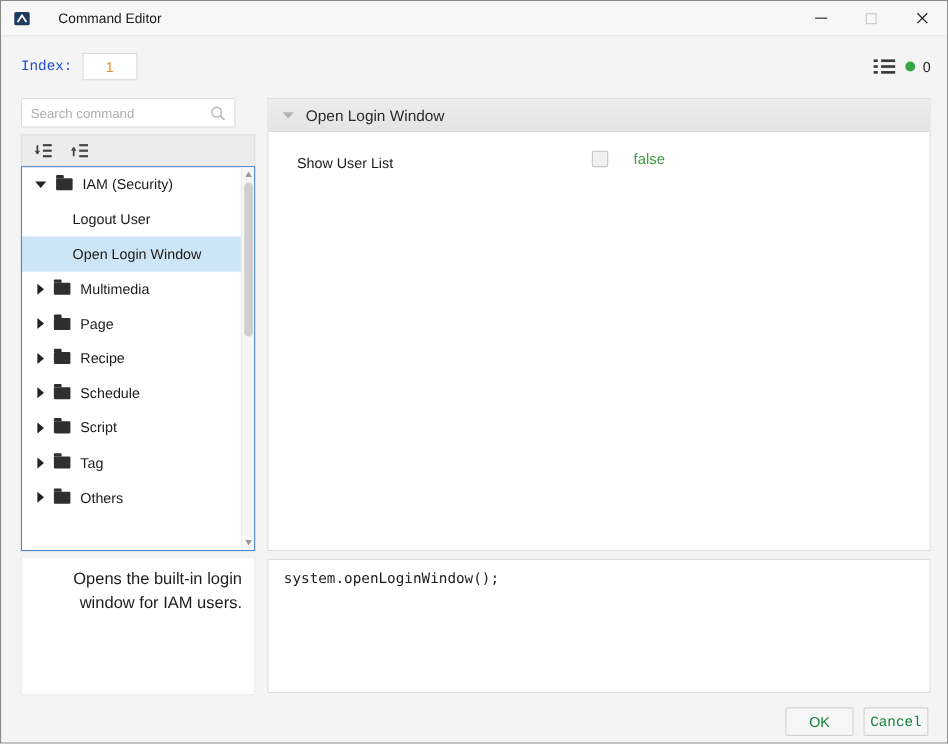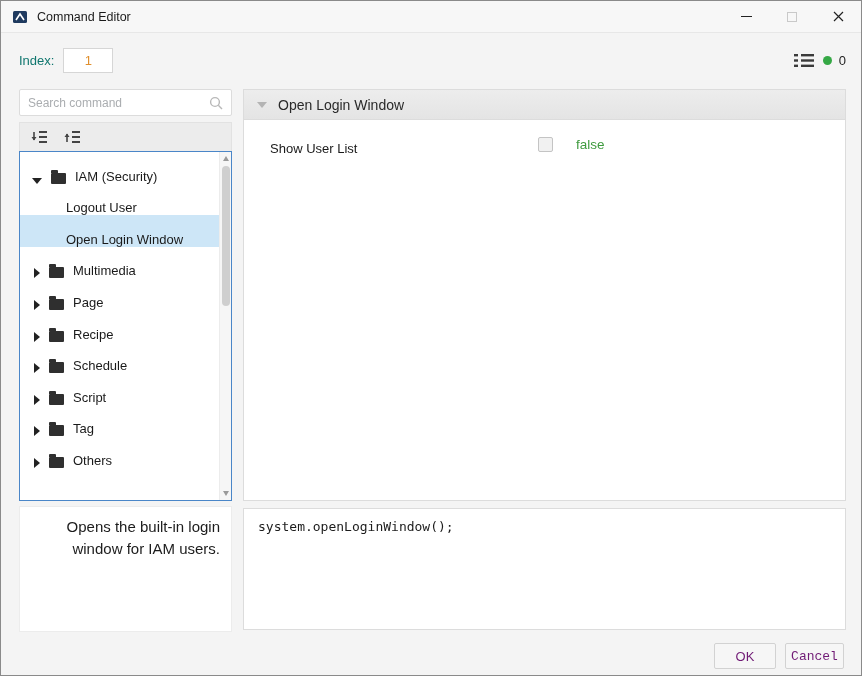--- a/index.html
+++ b/index.html
@@ -9,41 +9,41 @@
     background:#f4f4f4; border:1px solid #8a8a8a; overflow:hidden;
   }
 
   
   .titlebar {
     position:absolute; top:0; left:0; right:0; height:32px;
     background:#f7f7f7; border-bottom:1px solid #e7e7e7;
     display:flex; align-items:center;
   }
   .app-icon { width:16px; height:16px; margin-left:11px; flex:0 0 auto; }
-  .titlebar-title { margin-left:9px; font-size:12.5px; color:#1a1a1a; }
+  .titlebar-title { margin-left:25px; font-size:12.5px; color:#1a1a1a; }
   .win-controls { position:absolute; right:0; top:0; height:31px; display:flex; }
   .win-btn { width:46px; height:31px; display:flex; align-items:center; justify-content:center; background:transparent; border:none; cursor:default; }
   .min-glyph { width:11px; height:1.5px; background:#222; display:block; }
   .max-glyph { width:10px; height:10px; border:1.4px solid #c9c9c9; display:block; }
 
   
   .index-row { position:absolute; top:45px; left:18px; width:827px; height:28px; display:flex; align-items:center; }
-  .index-label { font-size:13px; color:#0f766e; }
+  .index-label { font-size:13px; color:#1d4ed8;font-family:Liberation Mono, monospace; }
   .index-input {
     width:50px; height:25px; margin-left:9px; border:1px solid #d6d6d6;
     background:#fff; text-align:center; font-size:13px; color:#e08f2d; outline:none;
     font-family:"Liberation Sans",sans-serif;
   }
   .index-right { margin-left:auto; display:flex; align-items:center; gap:7px; }
   .status-dot { width:9px; height:9px; border-radius:50%; background:#35a845; display:inline-block; }
   .event-count { font-size:13px; color:#222; }
 
   
   .search-box {
-    position:absolute; top:88px; left:18px; width:213px; height:27px;
+    position:absolute; top:88px; left:18px; width:195px; height:27px;
     background:#fff; border:1px solid #dcdcdc; border-radius:2px;
     display:flex; align-items:center;
   }
   .search-input {
     flex:1; border:none; outline:none; background:transparent;
     padding:0 8px; font-size:12px; color:#444; font-family:"Liberation Sans",sans-serif;
   }
   .search-input::placeholder { color:#aaadb0; }
   .search-icon { margin-right:8px; flex:0 0 auto; }
 
@@ -51,21 +51,21 @@
     position:absolute; top:121px; left:18px; width:213px; height:29px;
     background:#ececec; border:1px solid #e2e2e2; border-bottom:none;
     display:flex; align-items:center; gap:12px; padding:0 9px;
   }
   .tool-btn { background:transparent; border:none; padding:2px; display:flex; align-items:center; cursor:default; }
 
   .tree {
     position:absolute; top:150px; left:18px; width:213px; height:350px;
     background:#fff; border:1px solid #4a86c8; overflow:hidden;
   }
-  .tree-row { height:31.6px; display:flex; align-items:flex-end; font-size:13px; color:#1a1a1a; }
+  .tree-row { height:31.6px; display:flex; align-items:center; font-size:13px; color:#1a1a1a; }
   .tree-row.selected { background:#cde6f7; }
   .arrow-down {
     width:0; height:0; margin-left:12px; flex:0 0 auto;
     border-left:5px solid transparent; border-right:5px solid transparent; border-top:6px solid #222;
   }
   .arrow-right {
     width:0; height:0; margin-left:14px; flex:0 0 auto;
     border-top:5px solid transparent; border-bottom:5px solid transparent; border-left:6px solid #222;
   }
   .folder {
@@ -122,21 +122,21 @@
 
   .code-panel {
     position:absolute; top:507px; left:242px; width:603px; height:122px;
     background:#fff; border:1px solid #dcdcdc; padding:10px 14px;
     font-family:"DejaVu Sans Mono",monospace; font-size:13px; color:#1c1c1c;
   }
 
   
   .btn {
     position:absolute; height:26px; background:#f6f6f6; border:1px solid #d2d2d2;
-    border-radius:2px; font-size:13px; color:#701a75; font-family:"Liberation Sans",sans-serif;
+    border-radius:2px; font-size:13px; color:#15803d; font-family:"Liberation Sans",sans-serif;
     cursor:default;
   }
   .btn-ok { left:713px; top:642px; width:62px; }
   .btn-cancel { left:784px; top:642px; width:59px;font-family:Liberation Mono, monospace; }
 </style>
 </head>
 <body>
 
 <div class="window">
 

